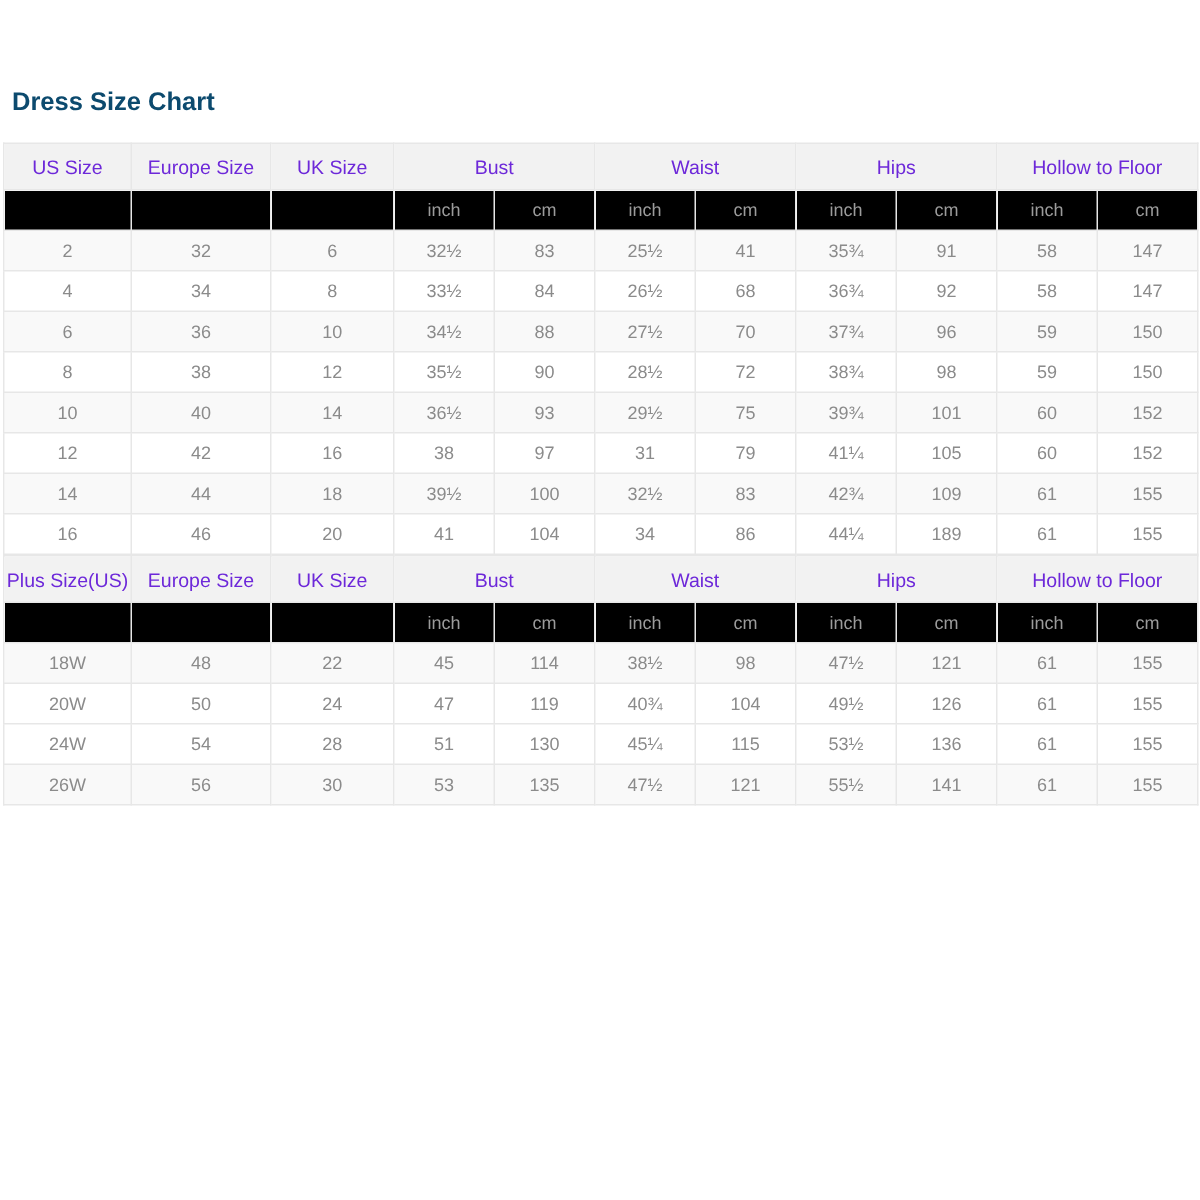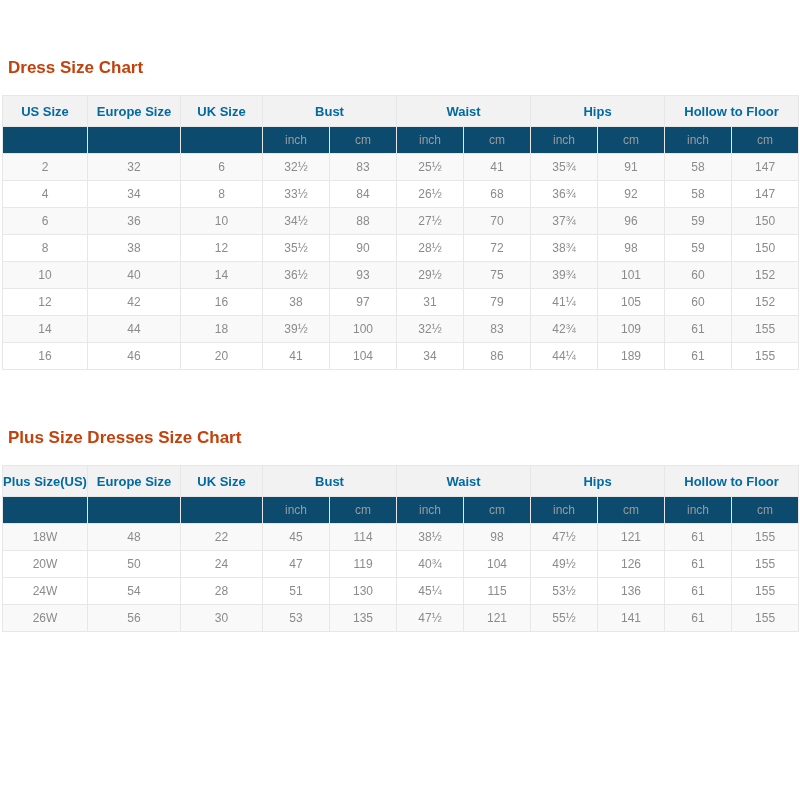--- a/index.html
+++ b/index.html
@@ -7,21 +7,21 @@
     width: 800px;
     height: 800px;
     box-sizing: border-box;
     background: #ffffff;
     font-family: "Liberation Sans", sans-serif;
     overflow: hidden;
   }
   .section-title {
     margin: 0 0 0 8px;
     padding: 0;
-    color: #c2410c;
+    color: #0c4a6e;
     font-size: 17px;
     font-weight: bold;
     line-height: 21px;
   }
   .title-1 { padding-top: 57px; margin-bottom: 17px; }
   .title-2 { padding-top: 57px; margin-bottom: 17px; }
   table.size-chart {
     border-collapse: collapse;
     table-layout: fixed;
     width: 796px;
@@ -32,27 +32,27 @@
   table.size-chart td {
     border: 1px solid #e7e7e7;
     text-align: center;
     vertical-align: middle;
     padding: 0;
     overflow: hidden;
     white-space: nowrap;
   }
   table.size-chart thead tr.group th {
     background: #f2f2f2;
-    color: #0369a1;
+    color: #6d28d9;
     font-size: 13px;
-    font-weight: bold;
+    font-weight: normal;
     height: 30px;
   }
   table.size-chart thead tr.units td {
-    background: #0c4a6e;
+    background: #000000;
     color: #9b9b9b;
     font-size: 12px;
     height: 26px;
   }
   table.size-chart tbody td {
     color: #8b8b8b;
     font-size: 12px;
     height: 26px;
     background: #ffffff;
   }
@@ -206,21 +206,20 @@
           <td>34</td>
           <td>86</td>
           <td>44¼</td>
           <td>189</td>
           <td>61</td>
           <td>155</td>
         </tr>
       </tbody>
   </table>
 
-  <h2 class="section-title title-2">Plus Size Dresses Size Chart</h2>
 
   <table class="size-chart">
     <colgroup>
       <col style="width:85px">
         <col style="width:93px">
         <col style="width:82px">
       <col style="width:67px">
         <col style="width:67px">
         <col style="width:67px">
         <col style="width:67px">

